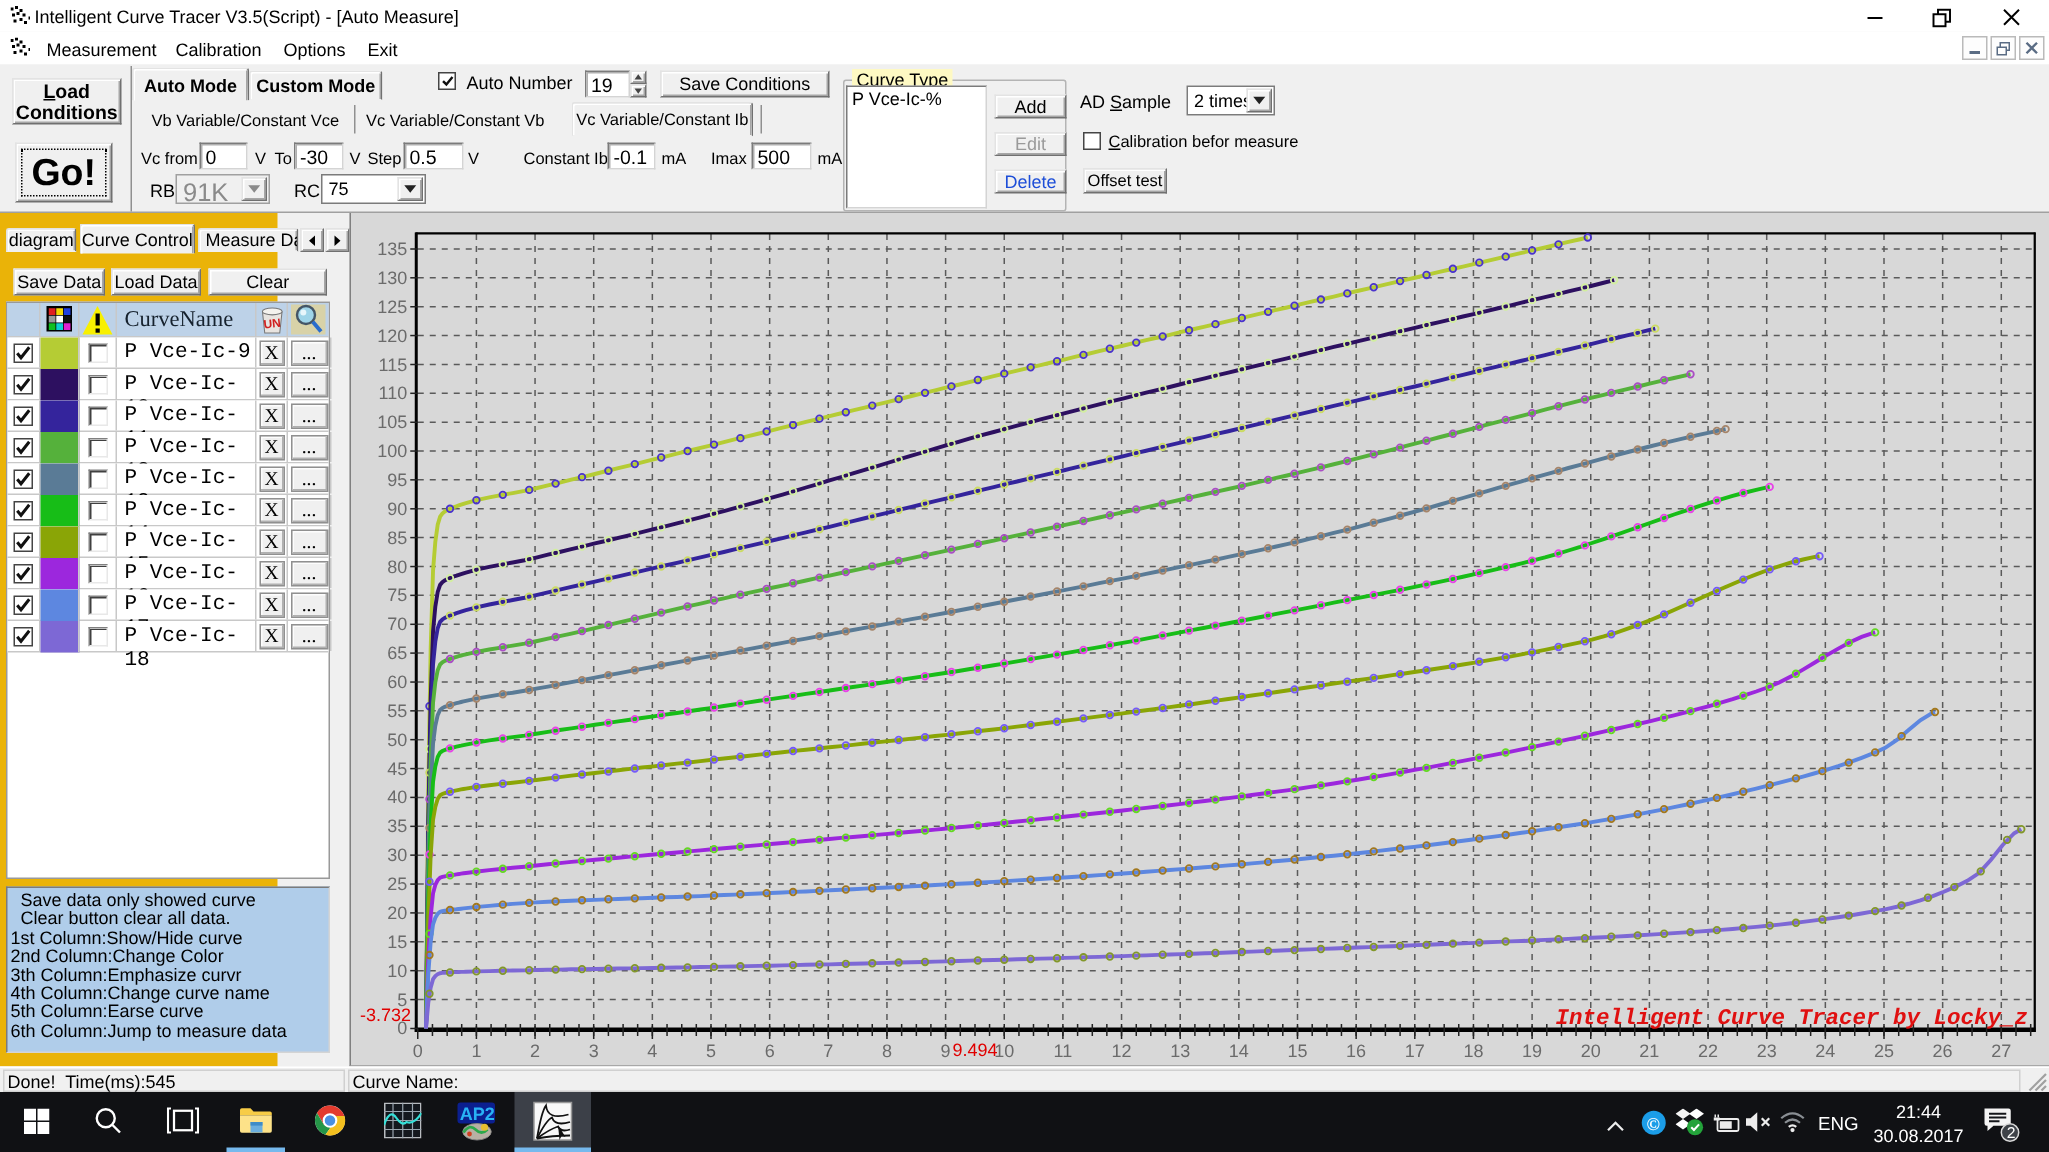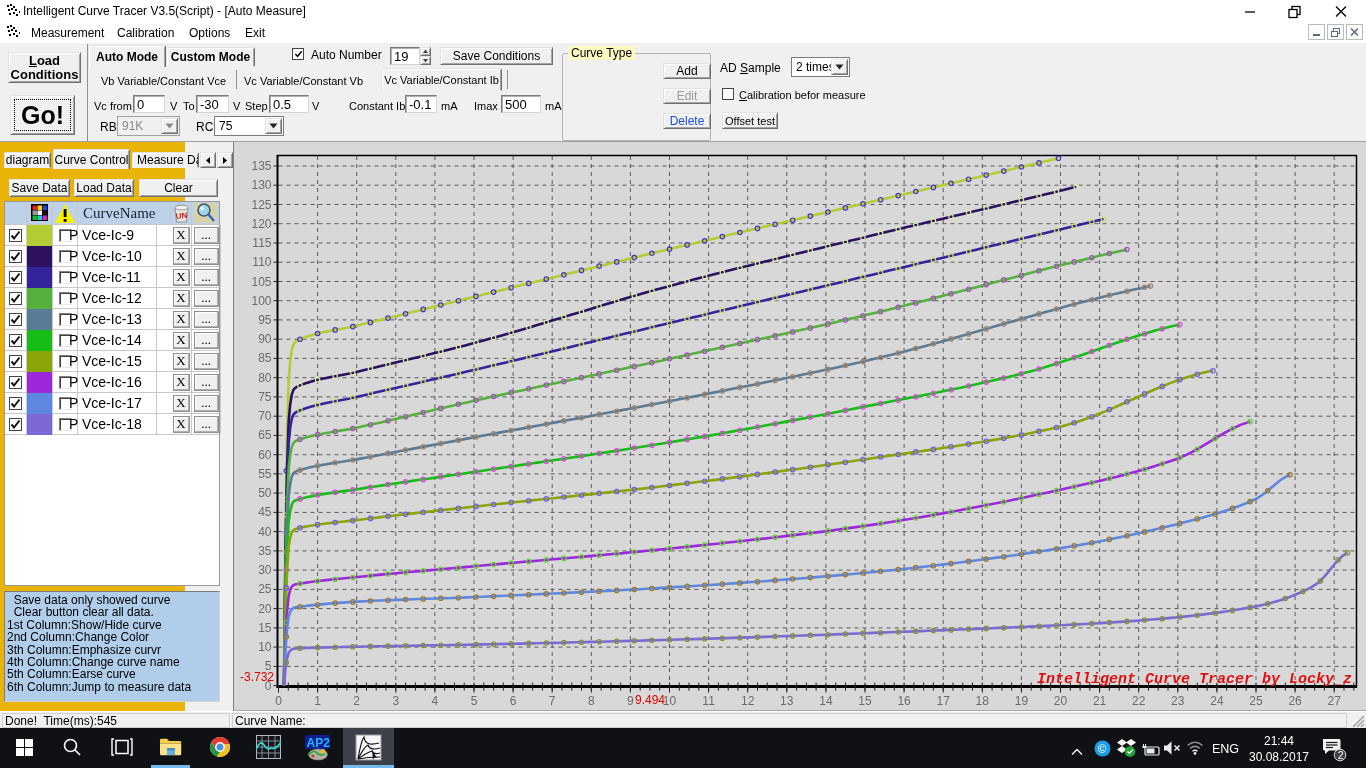--- a/index.html
+++ b/index.html
@@ -11,21 +11,21 @@
 .btn { background:#f0f0f0; border:1px solid; border-color:#e3e3e3 #707070 #707070 #e3e3e3; box-shadow:inset 1px 1px 0 #fff, inset -1px -1px 0 #a6a6a6; display:flex; align-items:center; justify-content:center; white-space:nowrap; }
 .edit { background:#fff; border:1px solid; border-color:#7b7b7b #d4d4d4 #d4d4d4 #7b7b7b; box-shadow:inset 1px 1px 0 #b0b0b0; font-size:13px; padding-left:3px; display:flex; align-items:center; }
 .lbl { position:absolute; font-size:12px; color:#000; white-space:nowrap; }
 .tab { position:absolute; border:1px solid; border-color:#e3e3e3 #707070 #f0f0f0 #e3e3e3; box-shadow:inset 1px 1px 0 #fff, inset -1px 0 0 #a6a6a6; border-radius:2px 2px 0 0; background:#f0f0f0; display:flex; align-items:center; justify-content:center; white-space:nowrap; }
 #lpanel { position:absolute; left:0; top:142px; width:185px; height:569px; background:#eab308; }
 .trow { position:relative; height:21px; border-bottom:1px solid #c8c8c8; background:#fff; }
 .trow > div { position:absolute; top:0; height:20px; border-right:1px solid #c8c8c8; }
 .c1 { left:0; width:22px; display:flex; align-items:center; justify-content:center; }
 .c2 { left:22px; width:26px; height:21px !important; }
 .c3 { left:48px; width:25px; display:flex; align-items:center; justify-content:center; }
-.c4 { left:59px; width:93px; font-family:Liberation Sans, sans-serif; font-size:14px; padding:2px 0 0 5px; }
+.c4 { left:73px; width:93px; font-family:Liberation Mono, monospace; font-size:14px; padding:2px 0 0 5px; }
 .c5 { left:166px; width:21px; display:flex; align-items:center; justify-content:center; }
 .c6 { left:187px; width:29px; display:flex; align-items:center; justify-content:center; border-right:none; }
 .cb { width:13px; height:13px; background:#fff; border:1px solid #454545; display:flex; align-items:center; justify-content:center; }
 .cb3 { width:13px; height:13px; background:#fff; border:1px solid; border-color:#808080 #e8e8e8 #e8e8e8 #808080; box-shadow:inset 1px 1px 0 #404040; }
 .xbtn { width:17px; height:17px; background:#f0f0f0; border:1px solid #909090; box-shadow:inset -1px -1px 0 #b0b0b0, inset 1px 1px 0 #fdfdfd; font-family:"Liberation Serif",serif; font-size:13px; display:flex; align-items:center; justify-content:center; }
 .dbtn { width:25px; height:17px; background:#f0f0f0; border:1px solid #909090; box-shadow:inset -1px -1px 0 #b0b0b0, inset 1px 1px 0 #fdfdfd; font-family:"Liberation Serif",serif; font-size:13px; text-align:center; line-height:13px; }
 .axlab { font-family:"Liberation Sans",sans-serif; font-size:12px; fill:#6b6b6b; }
 #statusbar { position:absolute; left:0; top:711px; width:1366px; height:17px; background:#f0f0f0; border-top:1px solid #fff; font-size:12px; }
 #taskbar { position:absolute; left:0; top:728px; width:1366px; height:40px; background:#101114; }
 .tico { position:absolute; top:0; width:40px; height:38px; display:flex; align-items:center; justify-content:center; }
@@ -139,39 +139,42 @@
  <div class="lbl" style="left:312px;top:57px;font-size:11px">V</div>
  <div class="lbl" style="left:349px;top:57px;font-size:11px">Constant Ib</div>
  <div class="edit" style="position:absolute;left:405px;top:52px;width:32px;height:18px">-0.1</div>
  <div class="lbl" style="left:441px;top:57px;font-size:11px">mA</div>
  <div class="lbl" style="left:474px;top:57px;font-size:11px">Imax</div>
  <div class="edit" style="position:absolute;left:501px;top:52px;width:40px;height:18px">500</div>
  <div class="lbl" style="left:545px;top:57px;font-size:11px">mA</div>
 
  <div class="lbl" style="left:100px;top:77px">RB</div>
  <div class="abs" style="left:117px;top:73px;width:63px;height:20px;background:#f0f0f0;border:1px solid #a0a0a0">
-   <span style="position:absolute;left:4px;top:2px;font-size:12px;color:#8a8a8a">91K</span>
+   <span style="position:absolute;left:4px;top:2px;font-size:17px;color:#8a8a8a">91K</span>
    <span class="btn" style="position:absolute;right:1px;top:1px;width:17px;height:16px">
         <svg width="9" height="6">
           <path d="M0.5 0.5 L8.5 0.5 L4.5 5.5 Z" fill="#8a8a8a"></path>
         </svg>
       </span>
  </div>
  <div class="lbl" style="left:196px;top:77px">RC</div>
  <div class="abs" style="left:214px;top:73px;width:70px;height:20px;background:#fff;border:1px solid #7b7b7b">
    <span style="position:absolute;left:4px;top:2px;font-size:12px">75</span>
    <span class="btn" style="position:absolute;right:1px;top:1px;width:17px;height:16px">
         <svg width="9" height="6">
           <path d="M0.5 0.5 L8.5 0.5 L4.5 5.5 Z" fill="#222"></path>
         </svg>
       </span>
  </div>
 
  <div class="abs" style="left:562px;top:10px;width:149px;height:88px;border:1px solid #b4b4b4;border-radius:2px"></div>
  <div class="abs" style="left:568px;top:3px;background:#fef9c3;padding:0 3px;font-size:12px">Curve Type</div>
+ <div class="abs" style="left:564px;top:14px;width:94px;height:82px;background:#fff;border:1px solid;border-color:#7b7b7b #d4d4d4 #d4d4d4 #7b7b7b">
+      <span style="position:absolute;left:3px;top:1px;font-size:12px">P Vce-Ic-%</span>
+    </div>
  <div class="btn" style="position:absolute;left:663px;top:20px;width:48px;height:16px;font-size:12px">Add</div>
  <div class="btn" style="position:absolute;left:663px;top:45px;width:48px;height:16px;font-size:12px;color:#9a9a9a">Edit</div>
  <div class="btn" style="position:absolute;left:663px;top:70px;width:48px;height:16px;font-size:12px;color:#1d4ed8">Delete</div>
 
  <div class="lbl" style="left:720px;top:18px">AD <span style="text-decoration:underline">S</span>ample</div>
  <div class="abs" style="left:791px;top:14px;width:59px;height:20px;background:#fff;border:1px solid #7b7b7b">
    <span style="position:absolute;left:4px;top:2px;font-size:12px">2 times</span>
    <span class="btn" style="position:absolute;right:1px;top:1px;width:17px;height:16px">
         <svg width="9" height="6">
           <path d="M0.5 0.5 L8.5 0.5 L4.5 5.5 Z" fill="#222"></path>

